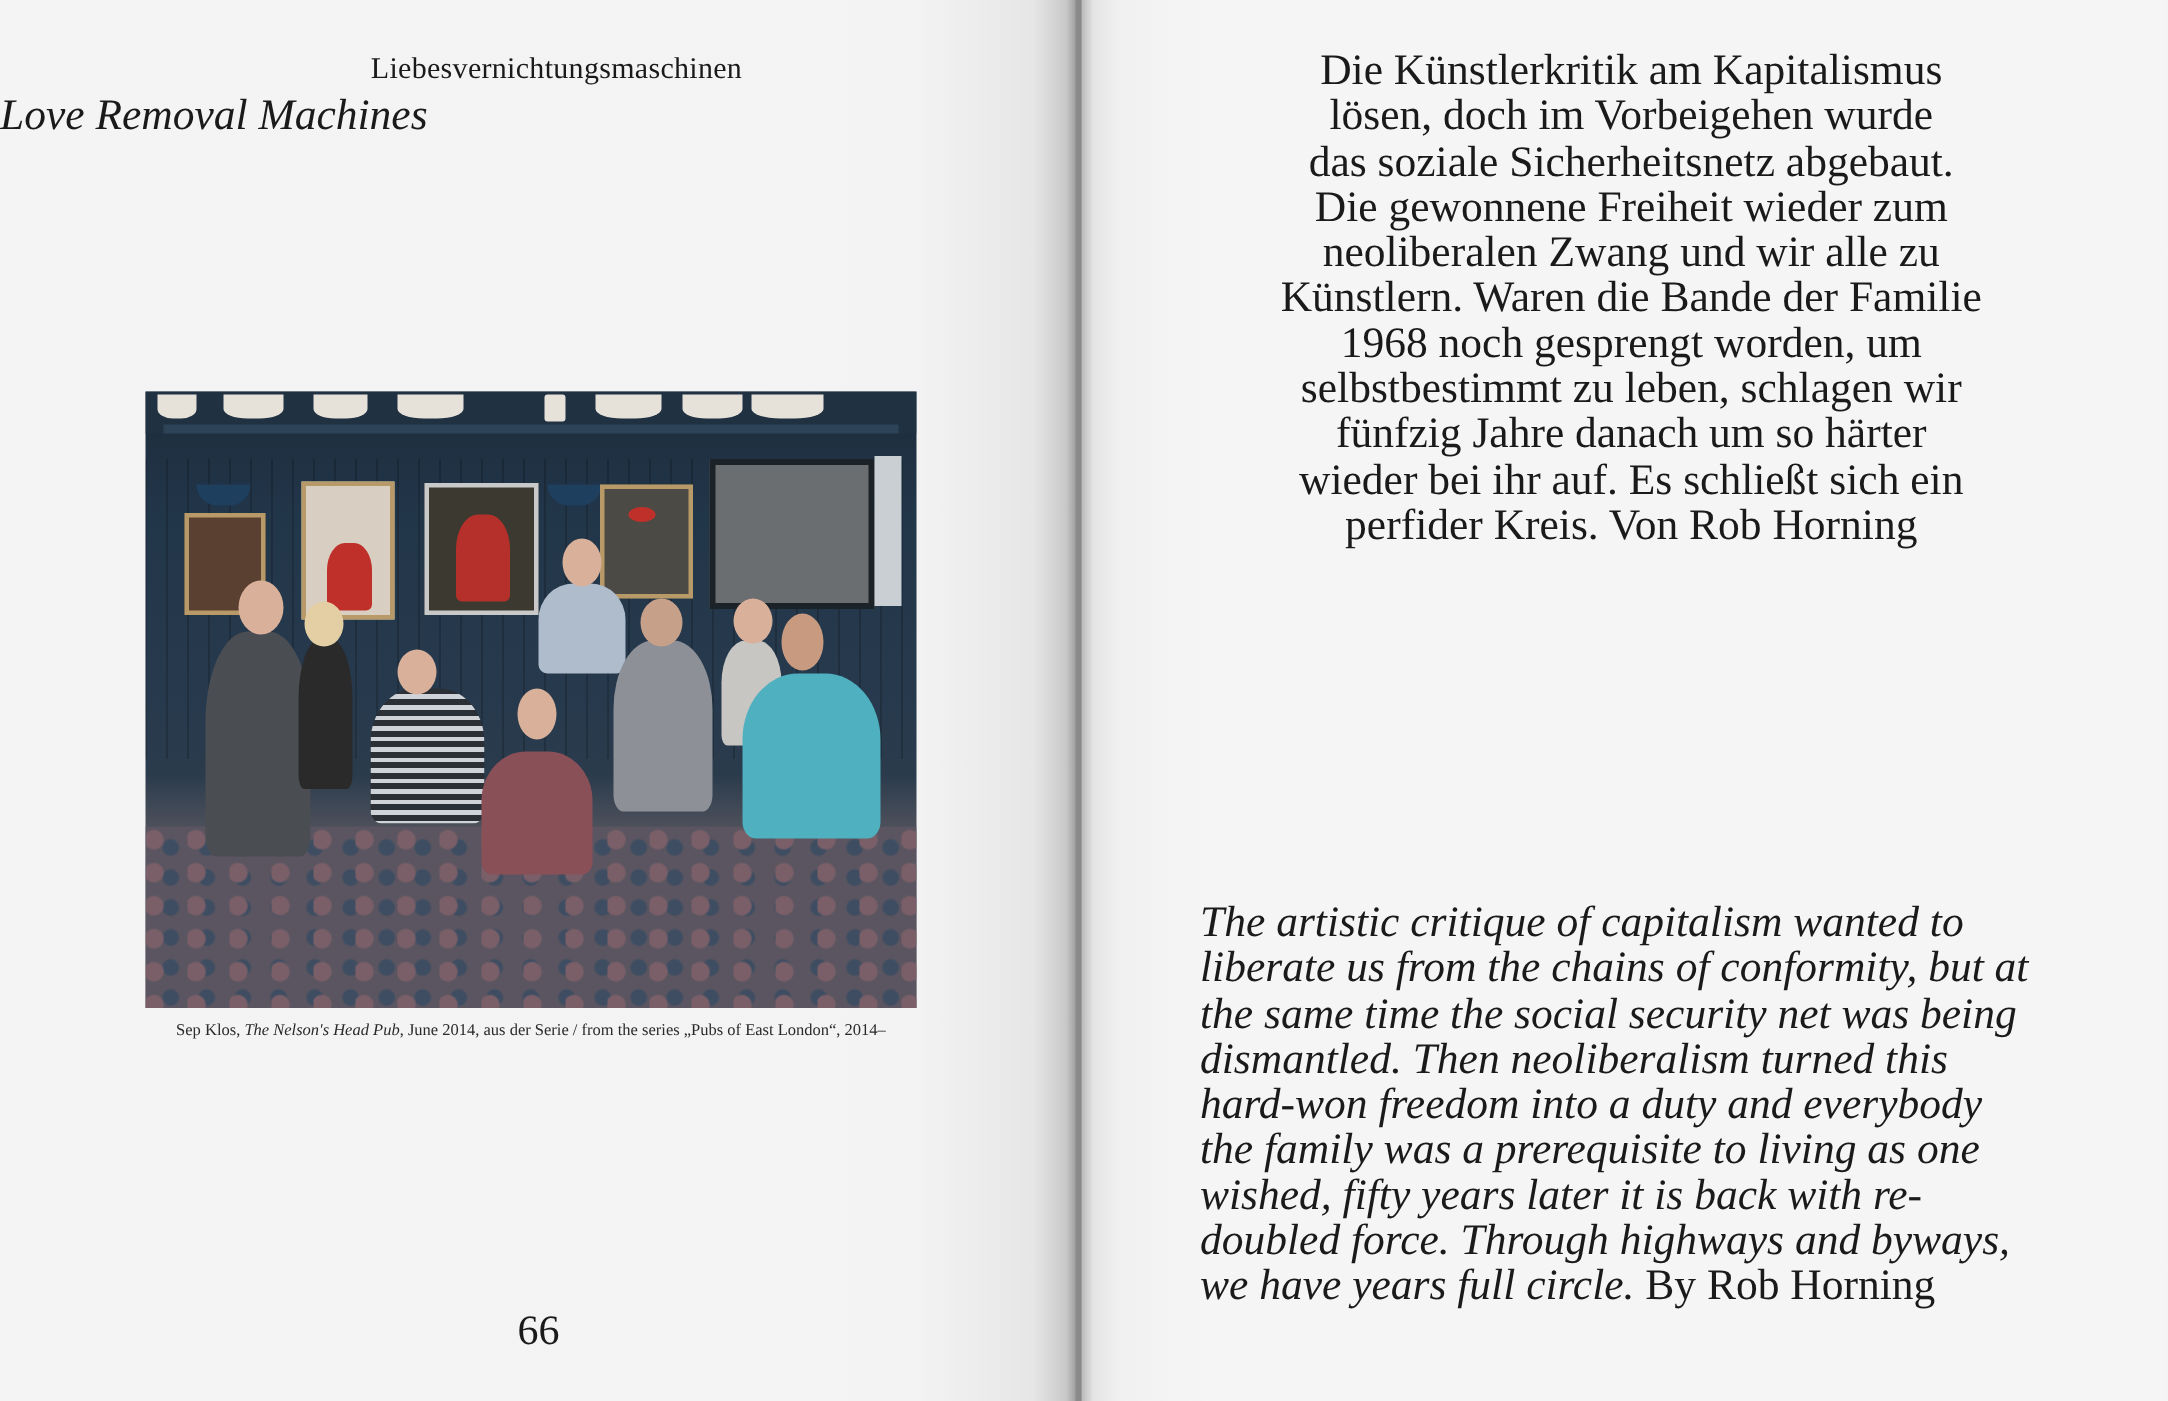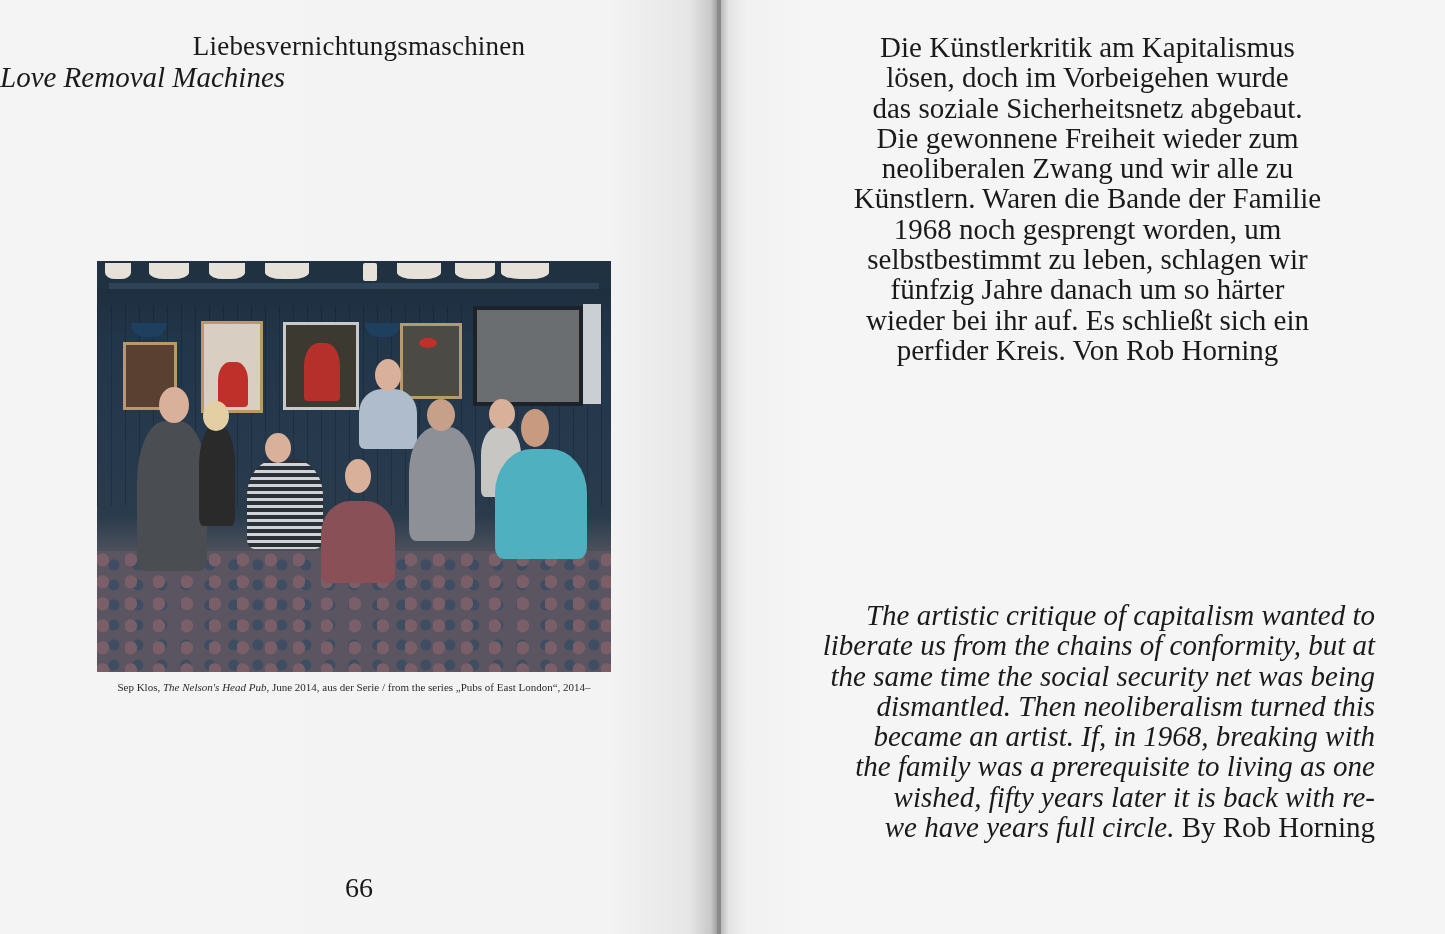--- a/index.html
+++ b/index.html
@@ -2,21 +2,21 @@
 <html><head>
 <meta charset="utf-8">
 <style>
   html, body { margin:0; padding:0; }
   body { width:1445px; height:934px; background:#f2f2f2; overflow:hidden; position:relative; font-family:"Liberation Serif","DejaVu Serif",serif; color:#1a1a1a; }
   .page { position:absolute; top:0; height:934px; background:#f4f4f4; }
   .page-left { left:0; width:718px; background:linear-gradient(to right,#f4f4f4 0%,#f3f3f3 85%,#e6e6e6 96%,#c8c8c8 99%,#9a9a9a 100%); }
   .page-right { left:718px; width:727px; background:linear-gradient(to right,#7d7d7d 0%,#bdbdbd 0.5%,#e4e4e4 1.5%,#f1f1f1 4%,#f5f5f5 12%,#f5f5f5 100%); }
   .spine { position:absolute; left:717px; top:0; width:4px; height:934px; background:#8a8a8a; }
 
-  .title-de { position:absolute; left:0; width:718px; top:30px; text-align:center; font-size:27px; line-height:32px; letter-spacing:0.2px; }
+  .title-de { position:absolute; left:12px; width:718px; top:30px; text-align:center; font-size:20px; line-height:32px; letter-spacing:0.2px; }
   .title-en { position:absolute; left:0; width:718px; top:61px; text-align:left; font-size:29px; line-height:32px; font-style:italic; }
 
   .photo { position:absolute; left:97px; top:261px; width:514px; height:411px; overflow:hidden;
            background:linear-gradient(to bottom,#1c2b3a 0%,#22364a 20%,#26394d 45%,#2a3b4c 62%,#4a4f5a 70%,#5f5660 100%); }
   .photo .shelf { position:absolute; left:0; top:0; width:100%; height:28px; background:#203142; }
   .photo .ledge { position:absolute; left:12px; top:22px; width:490px; height:6px; background:#2d4458; }
   .photo .bowl { position:absolute; top:2px; height:16px; background:#e6e2da; border-radius:0 0 40% 40%; }
   .photo .panel-lines { position:absolute; left:0; top:45px; width:100%; height:200px;
            background:repeating-linear-gradient(to right, rgba(0,0,0,0.18) 0 1px, transparent 1px 14px); }
   .photo .frame { position:absolute; border:3px solid #b89a68; box-sizing:border-box; }
@@ -30,21 +30,21 @@
                       #5a5560; }
   .photo .person { position:absolute; border-radius:40% 40% 10% 10%; }
   .photo .head { position:absolute; border-radius:50%; background:#d9b09a; }
 
   .caption { position:absolute; left:97px; top:680px; width:514px; text-align:center; font-size:11px; line-height:14px; color:#2a2a2a; white-space:nowrap; }
   .caption i { font-style:italic; }
   .pagenum { position:absolute; left:0; width:718px; top:872px; text-align:center; font-size:28px; line-height:32px; }
 
   .de-text { position:absolute; left:800px; width:575px; top:32px; text-align:center; font-size:29px; line-height:30.3px; }
   .de-line { display:block; white-space:nowrap; }
-  .en-text { position:absolute; left:800px; width:575px; top:600px; text-align:right; font-size:29px; line-height:30.3px; font-style:italic; }
+  .en-text { position:absolute; left:800px; width:575px; top:600px; text-align:left; font-size:29px; line-height:30.3px; font-style:italic; }
   .en-line { display:block; white-space:nowrap; }
   .byline-roman { font-style:normal;margin-top:20px; }
 </style>
 </head>
 <body>
 
 <div class="page page-left">
   <div class="title-de">Liebesvernichtungsmaschinen</div>
   <div class="title-en">Love Removal Machines</div>
 
@@ -114,17 +114,18 @@
   <span class="de-line">fünfzig Jahre danach um so härter</span>
   <span class="de-line">wieder bei ihr auf. Es schließt sich ein</span>
   <span class="de-line">perfider Kreis. Von Rob Horning</span>
 </div>
 
 <div class="en-text">
   <span class="en-line">The artistic critique of capitalism wanted to</span>
   <span class="en-line">liberate us from the chains of conformity, but at</span>
   <span class="en-line">the same time the social security net was being</span>
   <span class="en-line">dismantled. Then neoliberalism turned this</span>
-  <span class="en-line">became an artist. If, in 1968, breaking with</span>
+  <span class="en-line">hard-won freedom into a duty and everybody</span>
   <span class="en-line">the family was a prerequisite to living as one</span>
   <span class="en-line">wished, fifty years later it is back with re-</span>
+  <span class="en-line">doubled force. Through highways and byways,</span>
   <span class="en-line"><span>we have years full circle. </span><span class="byline-roman">By Rob Horning</span></span>
 </div>
 
 </body></html>

